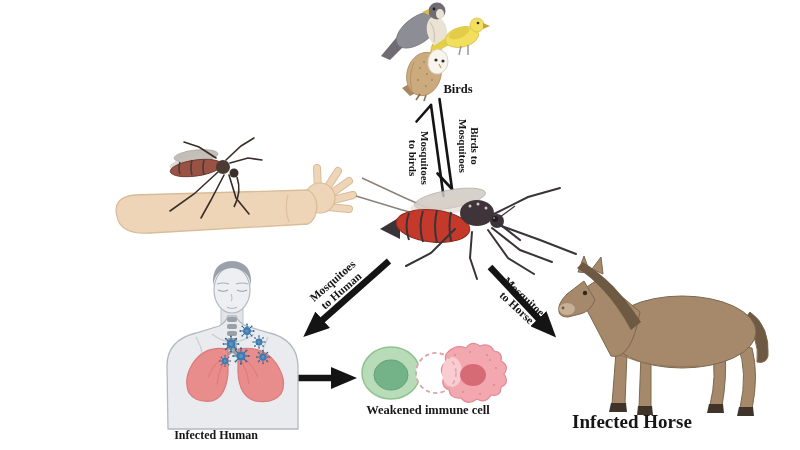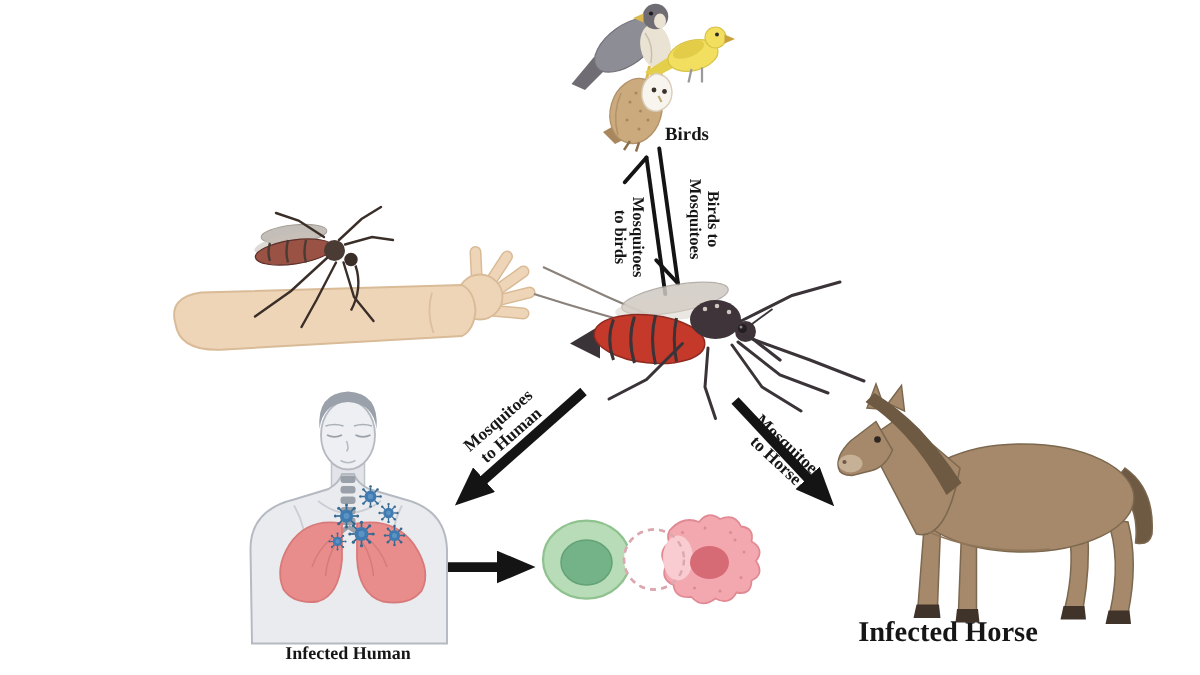--- a/index.html
+++ b/index.html
@@ -282,17 +282,18 @@
   <div class="lbl" style="left:337px;top:286px;font-size:11.5px;transform:translate(-50%,-50%) rotate(-41deg);">
     <div>Mosquitoes</div>
     <div>to Human</div>
   </div>
 
   <div class="lbl" style="left:521px;top:303px;font-size:11.5px;transform:translate(-50%,-50%) rotate(43deg);">
     <div>Mosquitoes</div>
     <div>to Horse</div>
   </div>
 
-  <div class="lbl" style="left:232px;top:436px;font-size:12px;transform:translate(-50%,-50%);">Infected Human</div>
-
+  <div class="lbl" style="left:216px;top:436px;font-size:12px;transform:translate(-50%,-50%);">Infected Human</div>
+
+  <div class="lbl" style="left:428px;top:410px;font-size:12.5px;transform:translate(-50%,-50%);">Weakened immune cell</div>
 
   <div class="lbl" style="left:632px;top:422px;font-size:19px;transform:translate(-50%,-50%);">Infected Horse</div>
 </div>
 
 </body></html>

